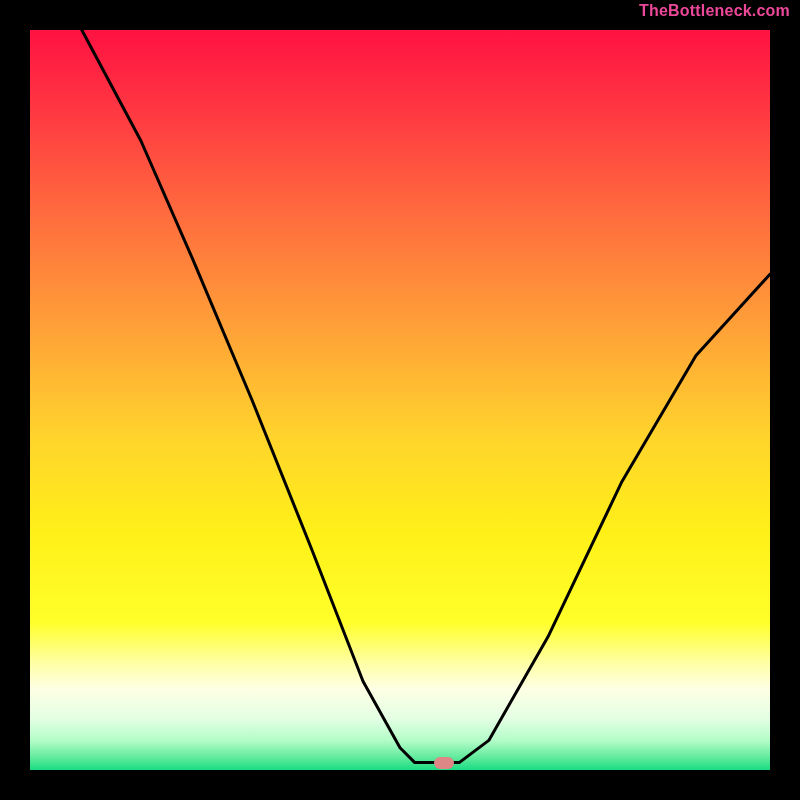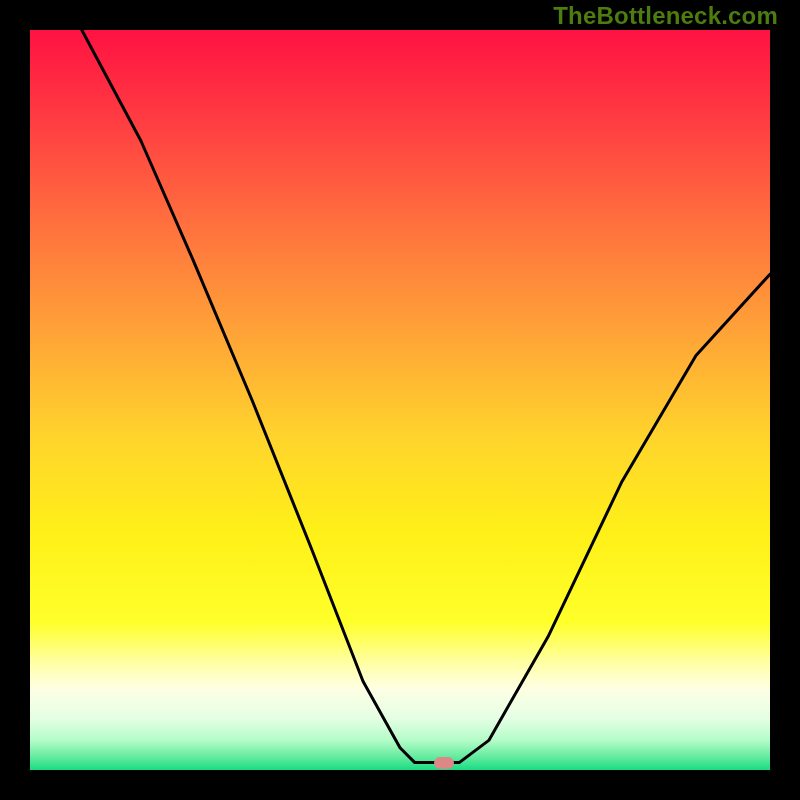--- a/index.html
+++ b/index.html
@@ -12,25 +12,25 @@
   }
   .frame {
     position: relative;
     width: 800px;
     height: 800px;
     background: #000;
   }
   .watermark {
     position: absolute;
     top: 2px;
-    right: 22px;
+    right: 10px;
     font-family: Arial, Helvetica, sans-serif;
-    font-size: 24px;
+    font-size: 16px;
     font-weight: 600;
-    color: #4d7c0f;
+    color: #ec4899;
     letter-spacing: 0.2px;
     z-index: 10;
   }
   .plot-area {
     position: absolute;
     left: 30px;
     top: 30px;
     width: 740px;
     height: 740px;
   }

